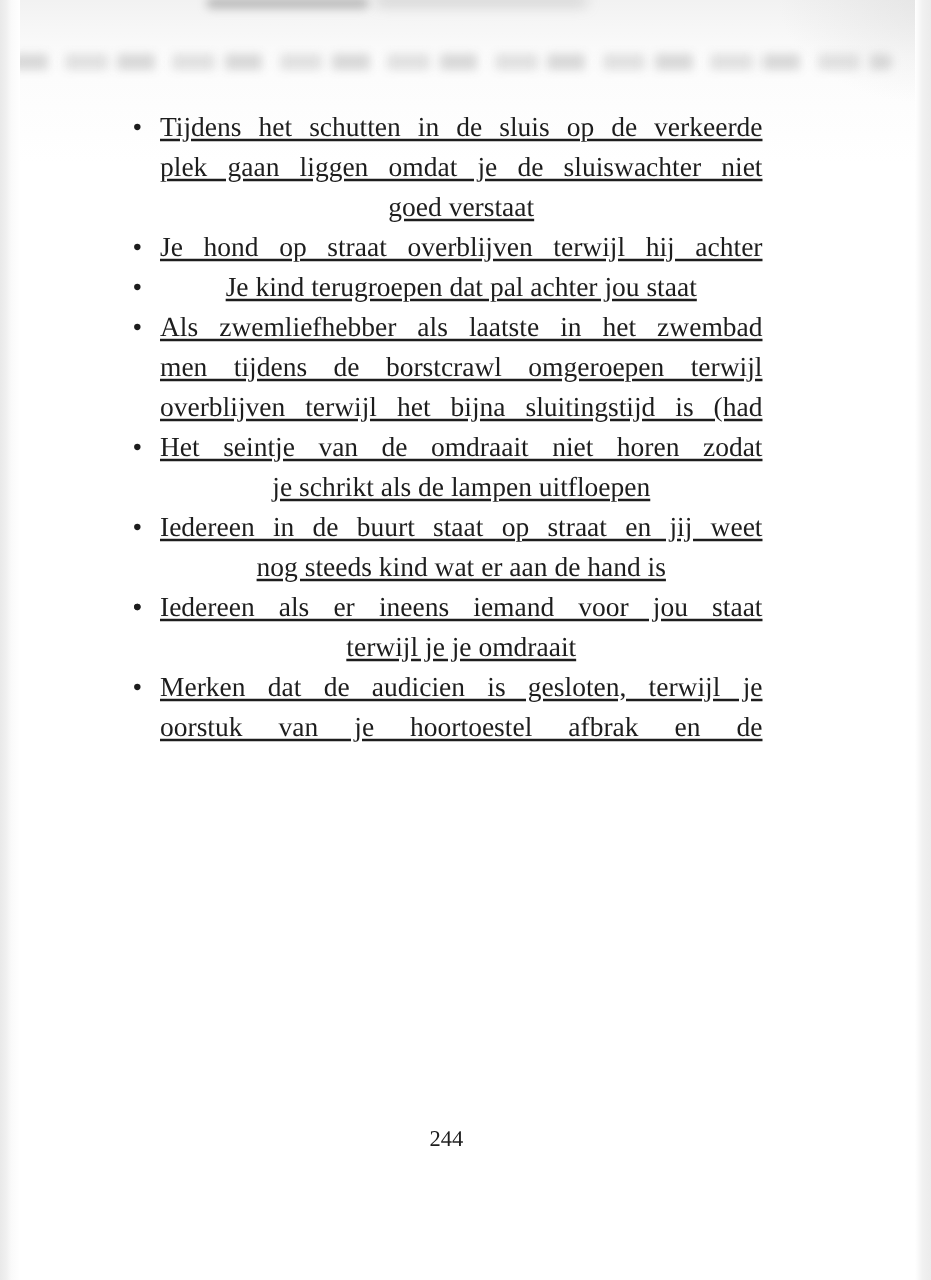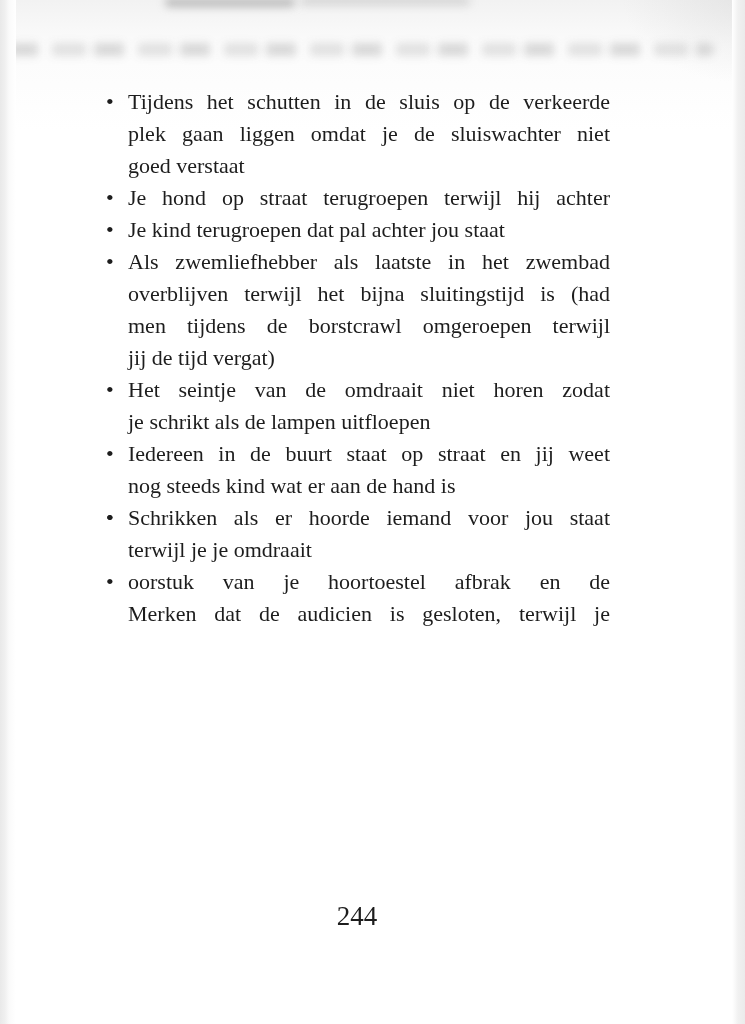--- a/index.html
+++ b/index.html
@@ -56,26 +56,26 @@
       #ebebeb 0px, #f1f1f1 7px, #fbfbfb 11px, #ffffff 13px);
   }
 
   
   .content {
     position: absolute; left: 104px; top: 86px; width: 506px;
     color: #1d1d1d; font-size: 22px; line-height: 32px;
   }
   .item { position: relative; padding-left: 24px; }
   .marker { position: absolute; left: 2px; top: 0; line-height: 32px; }
-  .line { text-align: justify; text-align-last: justify; }
-  .line.last { text-align: left; text-align-last: auto; }
+  .line { text-align: justify; text-align-last: justify; text-decoration: underline; }
+  .line.last { text-align: center; text-align-last: auto; }
 
   .page-number {
     position: absolute; left: 104px; top: 901px; width: 506px;
-    text-align: center; font-size: 27px; color: #1d1d1d;
+    text-align: center; font-size: 18px; color: #1d1d1d;
   }
 </style>
 </head>
 <body>
 
 <div class="page">
   <div class="top-shade"></div>
   <div class="smudge smudge-a"></div>
   <div class="smudge smudge-b"></div>
   <div class="ghost-band"></div>
@@ -85,62 +85,61 @@
 
     <div class="item">
       <span class="marker">•</span>
       <div class="line">Tijdens het schutten in de sluis op de verkeerde</div>
       <div class="line">plek gaan liggen omdat je de sluiswachter niet</div>
       <div class="line last">goed verstaat</div>
     </div>
 
     <div class="item">
       <span class="marker">•</span>
-      <div class="line">Je hond op straat terugroepen terwijl hij achter</div>
+      <div class="line">Je hond op straat overblijven terwijl hij achter</div>
     </div>
 
     <div class="item">
       <span class="marker">•</span>
       <div class="line last">Je kind terugroepen dat pal achter jou staat</div>
     </div>
 
     <div class="item">
       <span class="marker">•</span>
       <div class="line">Als zwemliefhebber als laatste in het zwembad</div>
+      <div class="line">men tijdens de borstcrawl omgeroepen terwijl</div>
       <div class="line">overblijven terwijl het bijna sluitingstijd is (had</div>
-      <div class="line">men tijdens de borstcrawl omgeroepen terwijl</div>
-      <div class="line last">jij de tijd vergat)</div>
     </div>
 
     <div class="item">
       <span class="marker">•</span>
       <div class="line">Het seintje van de omdraait niet horen zodat</div>
       <div class="line last">je schrikt als de lampen uitfloepen</div>
     </div>
 
     <div class="item">
       <span class="marker">•</span>
       <div class="line">Iedereen in de buurt staat op straat en jij weet</div>
       <div class="line last">nog steeds kind wat er aan de hand is</div>
     </div>
 
     <div class="item">
       <span class="marker">•</span>
     </div>
 
     <div class="item">
       <span class="marker">•</span>
-      <div class="line">Schrikken als er hoorde iemand voor jou staat</div>
+      <div class="line">Iedereen als er ineens iemand voor jou staat</div>
       <div class="line last">terwijl je je omdraait</div>
     </div>
 
     <div class="item">
       <span class="marker">•</span>
+      <div class="line">Merken dat de audicien is gesloten, terwijl je</div>
       <div class="line">oorstuk van je hoortoestel afbrak en de</div>
-      <div class="line">Merken dat de audicien is gesloten, terwijl je</div>
     </div>
 
   </div>
 
   <div class="page-number">244</div>
 
   <div class="left-edge"></div>
   <div class="right-edge"></div>
 </div>
 

